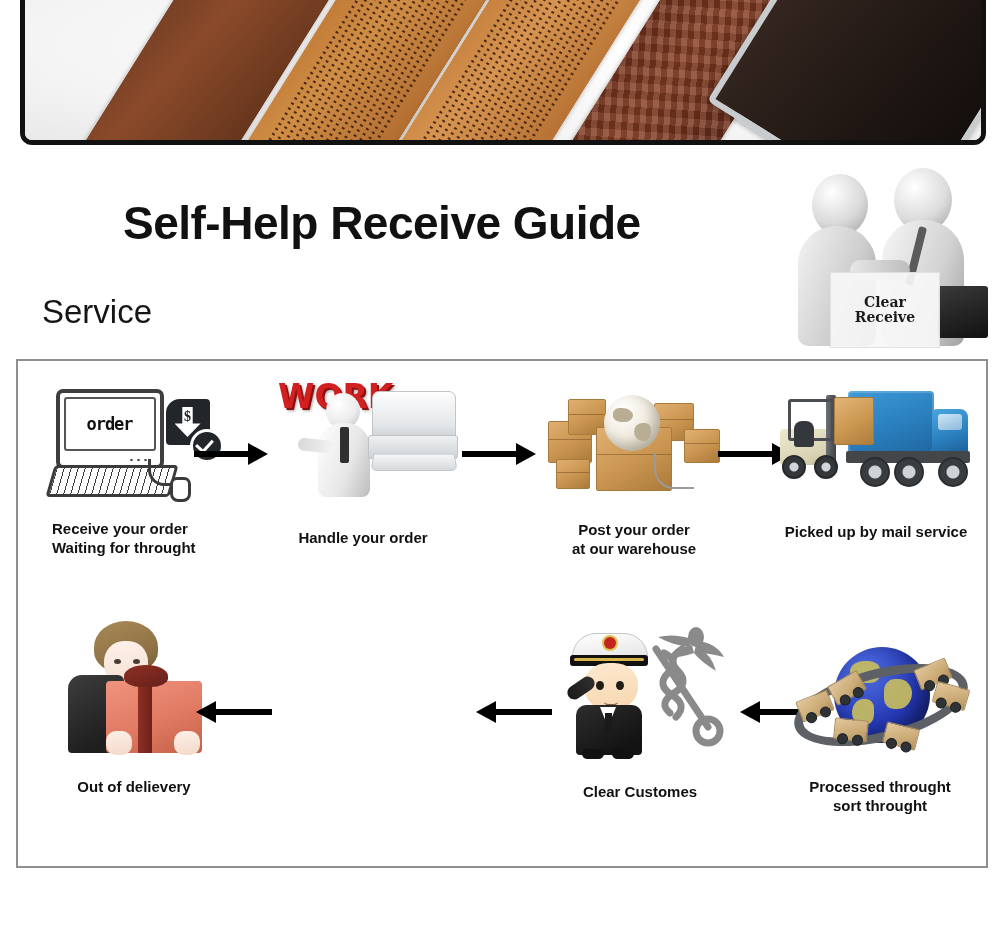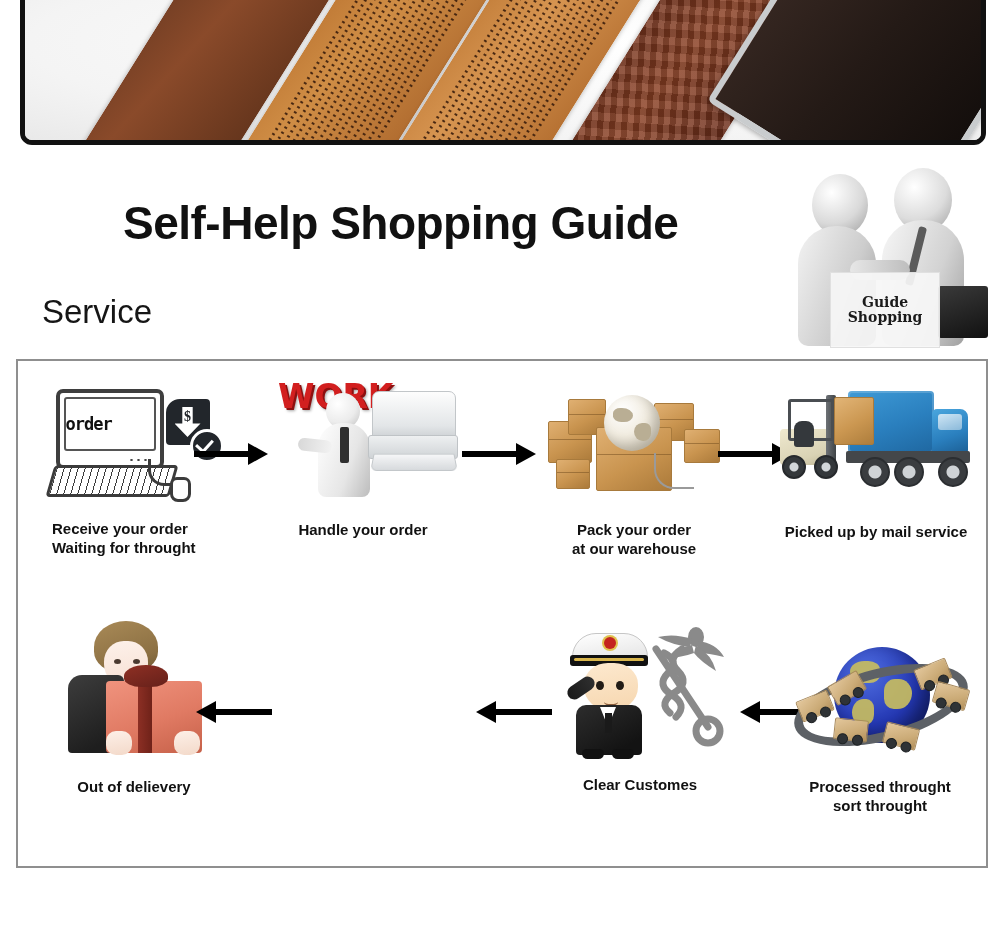--- a/index.html
+++ b/index.html
@@ -219,21 +219,21 @@
   
   #art-order { width: 175px; height: 115px; }
   #monitor-outer {
     position: absolute; left: 8px; top: 6px; width: 100px; height: 72px;
     border: 4px solid #3e3e3e; border-radius: 7px; background: #fff;
     box-shadow: inset 0 0 0 2px #fff;
   }
   #monitor-screen {
     position: absolute; left: 4px; top: 4px; right: 4px; bottom: 14px;
     border: 2px solid #555; border-radius: 3px;
-    display: flex; align-items: center; 
+    display: flex; align-items: center; justify-content: center;
   }
   #monitor-screen span {
     font-family: "DejaVu Sans Mono", monospace;
     font-size: 17px; font-weight: bold; color: #111; letter-spacing: -1px;
   }
   #monitor-dots {
     position: absolute; right: 10px; bottom: 3px; width: 22px; height: 4px;
     background-image: radial-gradient(circle, #444 1px, rgba(0,0,0,0) 1.3px);
     background-size: 7px 4px;
   }
@@ -629,34 +629,34 @@
 
   <div class="strap" id="strap-tan-2">
     <div class="perf"></div>
   </div>
 
   <div class="strap" id="strap-croco-brown"></div>
 
   <div class="strap" id="strap-black-box"></div>
 </div>
 
-<div id="guide-title">Self-Help Shopping Guide</div>
+<div id="guide-title">Self-Help Receive Guide</div>
 <div id="shipping-heading">Service</div>
 
 <div id="best-service-badge">
   <div class="bs-person" id="bs-head-left"></div>
   <div class="bs-person" id="bs-body-left"></div>
   <div class="bs-person" id="bs-head-right"></div>
   <div class="bs-person" id="bs-body-right"></div>
   <div id="bs-tie"></div>
   <div id="bs-arm-shake"></div>
   <div id="bs-briefcase"></div>
   <div id="bs-sign">
-    <span>Guide</span>
-    <span>Shopping</span>
+    <span>Clear</span>
+    <span>Receive</span>
   </div>
 </div>
 
 <div id="shipping-flow-box">
 
   <div class="flow-step" style="left:12px; top:22px; width:210px;">
     <div class="flow-art" id="art-order">
       <div id="monitor-outer">
         <div id="monitor-screen">
           <span>order</span>
@@ -686,40 +686,40 @@
     <div class="flow-art" id="art-work">
       <div id="work-letters">WORK</div>
       <div id="work-person-head"></div>
       <div id="work-person-body"></div>
       <div id="work-person-tie"></div>
       <div id="work-person-arm"></div>
       <div id="printer-body"></div>
       <div id="printer-tray"></div>
       <div id="printer-out"></div>
     </div>
-    <div class="flow-label" style="margin-top:20px;">Handle your order</div>
+    <div class="flow-label" style="margin-top:28px;">Handle your order</div>
   </div>
 
   <div class="arrow right" style="left:444px; top:82px; width:74px;">
     <div class="shaft"></div>
     <div class="head"></div>
   </div>
 
   <div class="flow-step" style="left:512px; top:20px; width:208px;">
     <div class="flow-art" id="art-pack">
       <div class="carton" style="left:6px;  top:40px; width:42px; height:40px;"></div>
       <div class="carton" style="left:26px; top:18px; width:36px; height:34px;"></div>
       <div class="carton" style="left:112px;top:22px; width:38px; height:36px;"></div>
       <div class="carton" style="left:142px;top:48px; width:34px; height:32px;"></div>
       <div class="carton" style="left:14px; top:78px; width:32px; height:28px;"></div>
       <div class="carton" style="left:54px; top:46px; width:74px; height:62px;"></div>
       <div id="pack-globe"></div>
       <div id="pack-cable"></div>
     </div>
-    <div class="flow-label" style="margin-top:20px;">Pack your order
+    <div class="flow-label" style="margin-top:20px;">Post your order
 at our warehouse</div>
   </div>
 
   <div class="arrow right" style="left:700px; top:82px; width:74px;">
     <div class="shaft"></div>
     <div class="head"></div>
   </div>
 
   <div class="flow-step" style="left:16px; top:258px; width:200px;">
     <div class="flow-art" id="art-delivery">
@@ -792,21 +792,21 @@
         </g>
         <g fill="#8a8a8a">
           <ellipse cx="54" cy="14" rx="8" ry="10"></ellipse>
           <path d="M56 18 q18 2 26 16 q-16 -4 -26 -4 z"></path>
           <path d="M54 22 q16 10 20 26 q-16 -10 -22 -18 z"></path>
           <path d="M50 16 q-18 -6 -34 -2 q14 8 32 10 z"></path>
           <path d="M50 22 q-16 2 -26 14 q16 -2 28 -6 z"></path>
         </g>
       </svg>
     </div>
-    <div class="flow-label" style="margin-top:12px;text-align:center;">Clear Customes</div>
+    <div class="flow-label" style="margin-top:19px;text-align:center;">Clear Customes</div>
   </div>
 
   <div class="arrow left" style="left:722px; top:340px; width:72px;">
     <div class="shaft"></div>
     <div class="head"></div>
   </div>
 
   <div class="flow-step" style="left:762px; top:272px; width:200px;">
     <div class="flow-art" id="art-sortfacility">
       <div id="sf-globe"></div>

